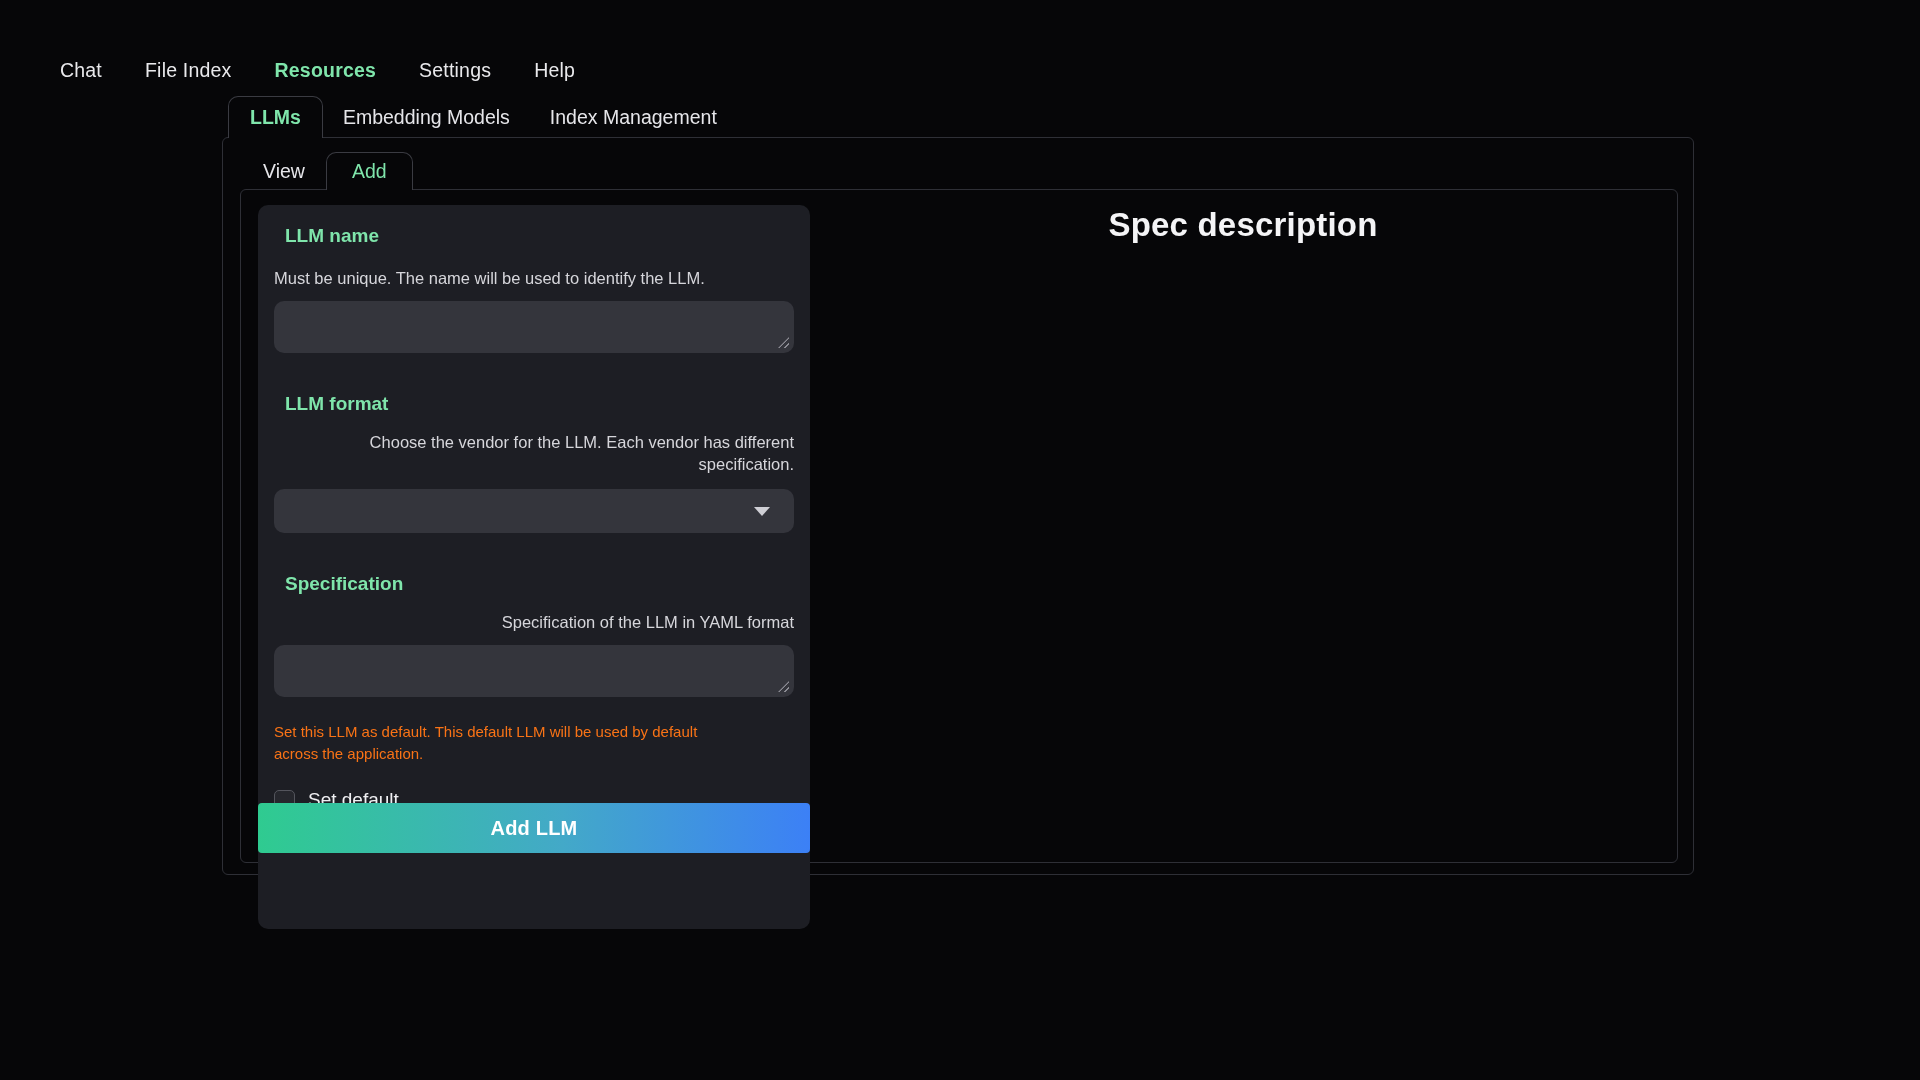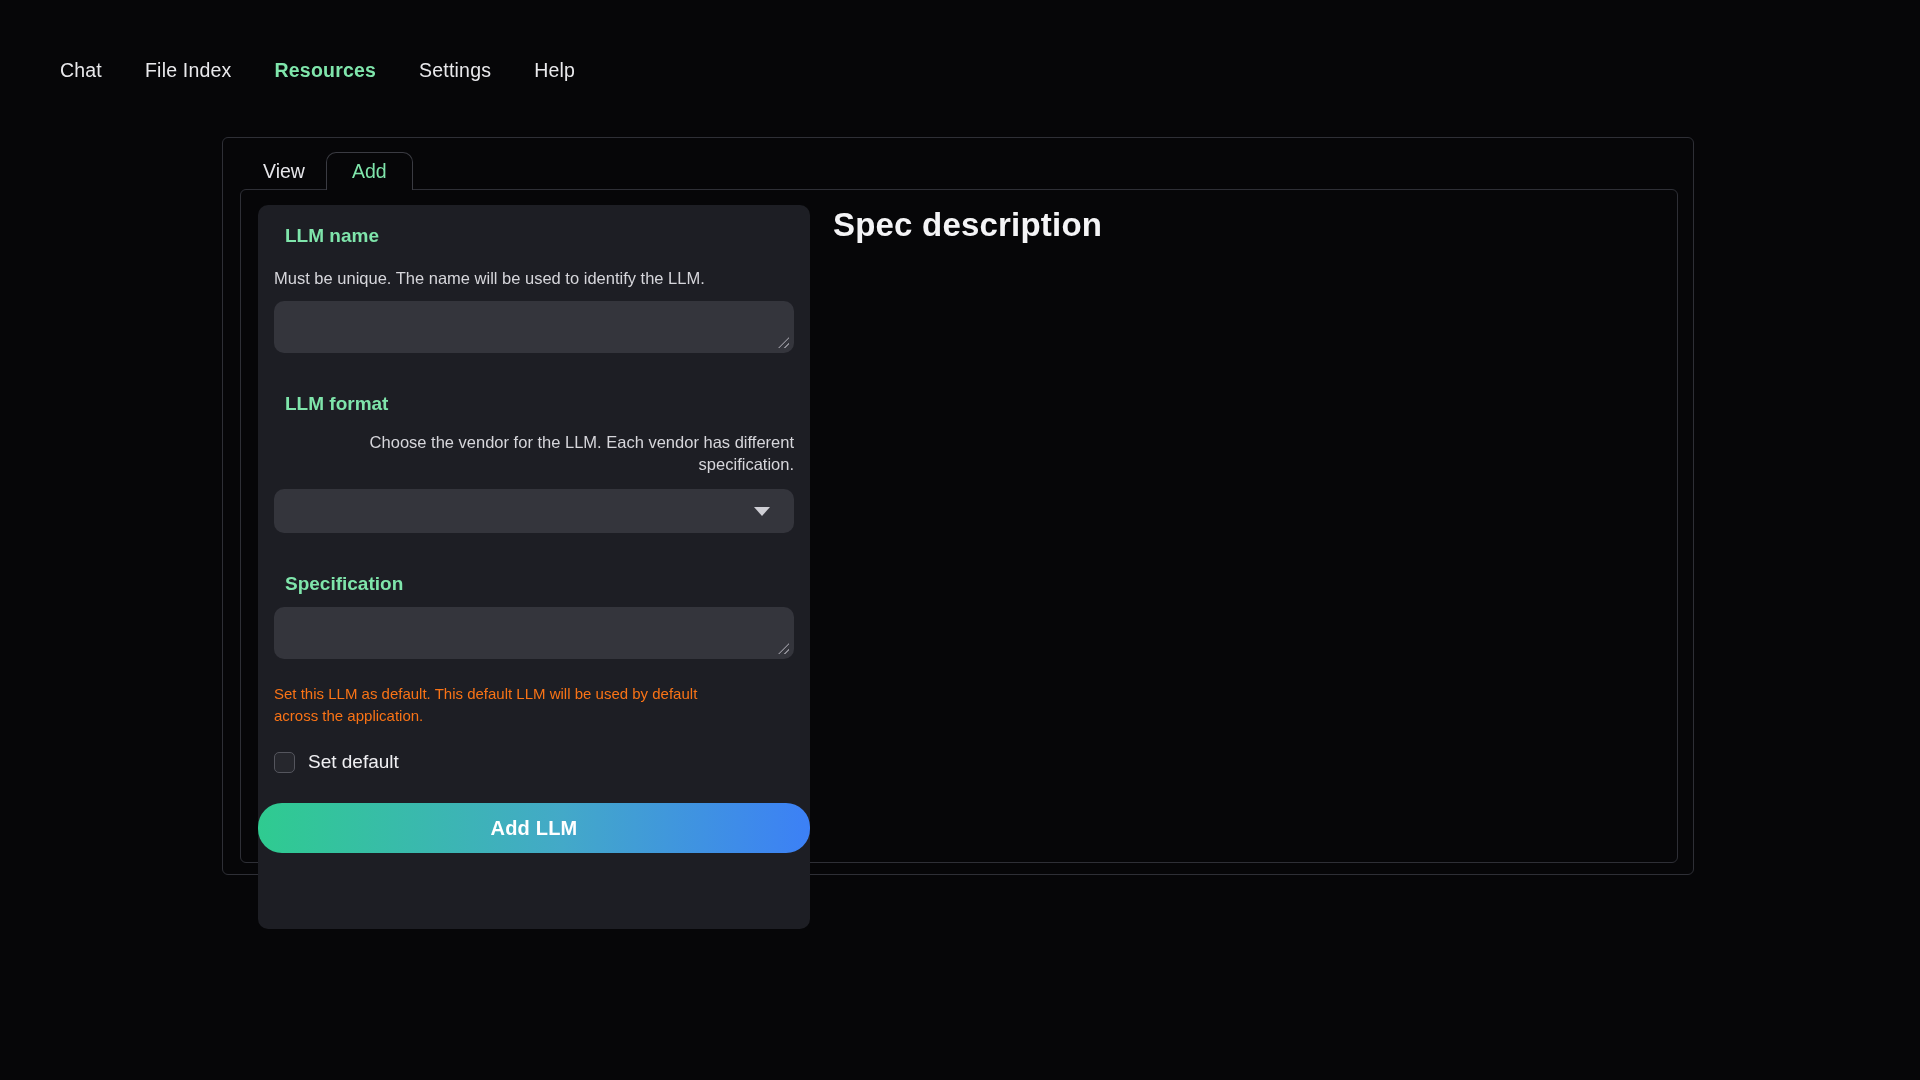--- a/index.html
+++ b/index.html
@@ -76,44 +76,49 @@
   .default-desc { margin-top:24px; font-size:15px; line-height:22px; color:#f97316; width:450px; }
   .checkbox-row { margin-top:24px; display:flex; align-items:center; gap:13px; }
   .checkbox {
     width:21px; height:21px; border:1px solid #54555d; border-radius:5px; background:#26272d; cursor:pointer;
   }
   .checkbox-label { font-size:19px; color:#f0f0f3; }
 
   
   .submit-btn {
     position:absolute; left:258px; top:803px; width:552px; height:50px;
-    border:none; border-radius:24px; cursor:pointer; z-index:3;
+    border:none; border-radius:4px; cursor:pointer; z-index:3;
     background:linear-gradient(90deg, #2fcb90 0%, #43a9c8 55%, #3c80f6 100%);
     color:#ffffff; font-family:"Liberation Sans","DejaVu Sans",sans-serif;
     font-size:20px; font-weight:bold; letter-spacing:.2px;
   }
 
   
-  .spec-col { position:absolute; left:833px; top:205px; width:820px; z-index:3; }
+  .spec-col { position:absolute; left:833px; top:205px; width:820px; z-index:3;text-align:center; }
   .spec-title { font-size:33px; line-height:40px; font-weight:bold; color:#f4f4f6; letter-spacing:.2px; }
   .spec-placeholder { margin-top:24px; font-size:19px; color:#ececef; }
 </style>
 </head>
 <body>
 
 <div class="stage">
 
   <div class="nav">
     <span class="nav-item">Chat</span>
     <span class="nav-item">File Index</span>
     <span class="nav-item active">Resources</span>
     <span class="nav-item">Settings</span>
     <span class="nav-item">Help</span>
   </div>
 
+  <div class="tabbar">
+    <span class="tab active">LLMs</span>
+    <span class="tab">Embedding Models</span>
+    <span class="tab">Index Management</span>
+  </div>
 
   <div class="outer-box"></div>
 
   <div class="subtabbar">
     <span class="subtab">View</span>
     <span class="subtab active">Add</span>
   </div>
 
   <div class="inner-box"></div>
 
@@ -127,20 +132,21 @@
     </div>
 
     <div class="field-label l2">LLM format</div>
     <div class="field-desc d2">Choose the vendor for the LLM. Each vendor has different specification.</div>
     <div class="dropdown">
       <span></span>
       <span class="chevron-down"></span>
     </div>
 
     <div class="field-label l2">Specification</div>
+    <div class="field-desc d2">Specification of the LLM in YAML format</div>
     <div class="textbox-wrap">
       <textarea class="textbox" spellcheck="false" style=""></textarea>
       <span class="resize-handle"></span>
     </div>
 
     <div class="default-desc">Set this LLM as default. This default LLM will be used by default across the application.</div>
     <div class="checkbox-row">
       <span class="checkbox"></span>
       <span class="checkbox-label">Set default</span>
     </div>

